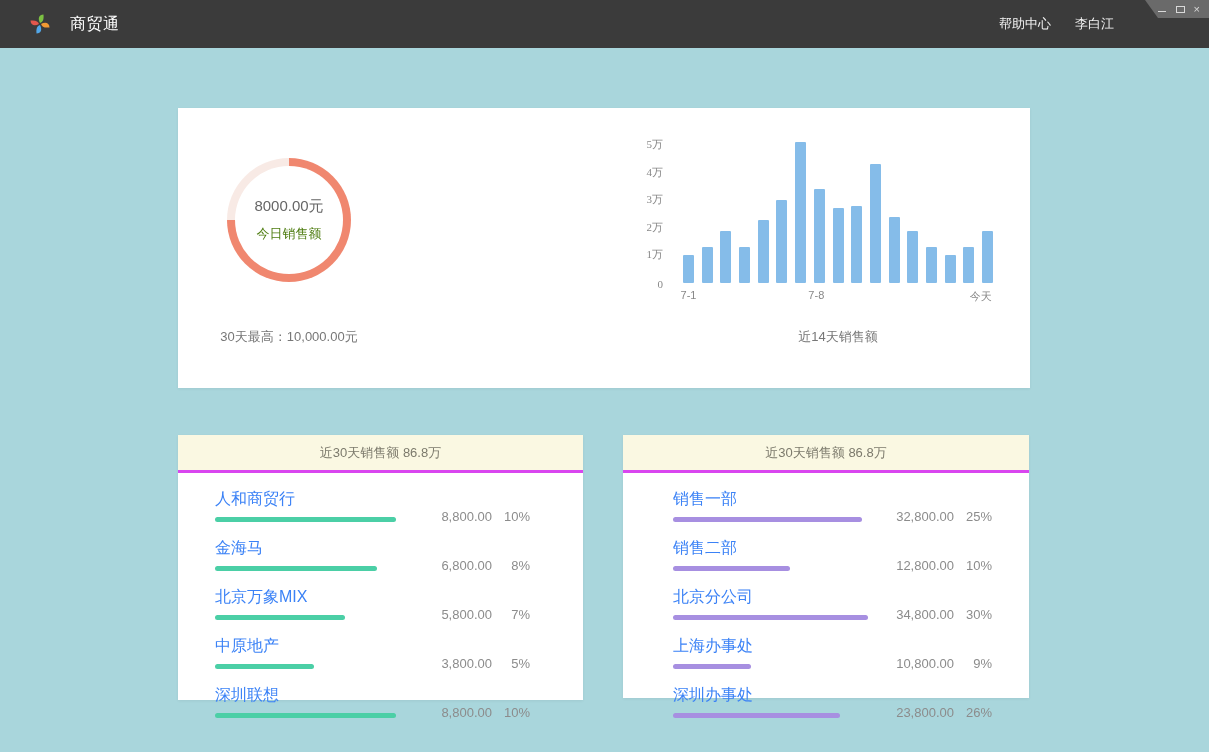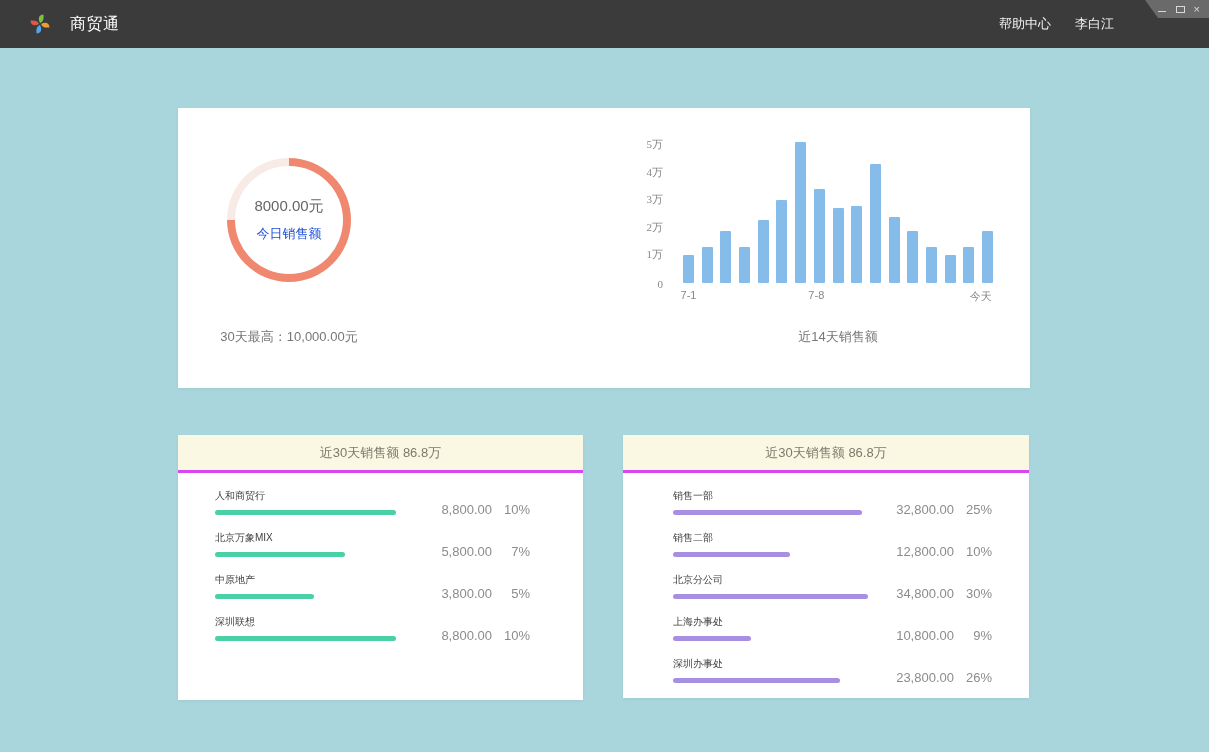--- a/index.html
+++ b/index.html
@@ -38,21 +38,21 @@
   
   .donut-widget { position:absolute; width:150px; text-align:center; }
   #donut-sales  { left:36px;  top:50px; }
   #donut-profit { left:224px; top:47px; }
   .donut { position:relative; width:124px; height:124px; border-radius:50%; margin:0 auto; }
   .donut-hole {
     position:absolute; inset:8px; background:#ffffff; border-radius:50%;
     display:flex; flex-direction:column; justify-content:center; gap:9px;
   }
   .donut-value { font-size:15px; color:#666666; }
-  .donut-label { font-size:13px; color:#1d4ed8; }
+  .donut-label { font-size:13px; color:#4d7c0f; }
   .donut-footnote { margin-top:46px; font-size:13px; color:#777777; white-space:nowrap; }
 
   
   .bar-chart { position:absolute; left:445px; top:8px; width:400px; height:250px; }
   .y-axis { position:absolute; left:0; top:17px; width:40px; height:150px; }
   .ytick  { position:absolute; right:0; width:40px; text-align:right; font-size:11px; color:#888888;font-family:Liberation Serif, serif; }
   .plot   { position:absolute; left:60px; top:17px; width:310px; height:150px; display:flex; align-items:flex-end; justify-content:space-between; }
   .vbar   { width:11px; border-radius:1px; }
   .x-axis { position:absolute; left:60px; top:173px; width:310px; height:16px; }
   .xtick  { position:absolute; transform:translateX(-50%); font-size:11px; color:#888888; white-space:nowrap; }
@@ -62,21 +62,21 @@
   .list-header {
     height:38px; background:#faf8e2; border-bottom:3px solid #d946ef;
     display:flex; align-items:center; justify-content:center;
     font-size:13px; color:#7c7a6c;
   }
   .list { list-style:none; margin:0; padding:16px 0 0 0; }
   #customer-card  .list { padding-left:37px; padding-right:53px; }
   #department-card .list { padding-left:50px; padding-right:37px; }
   .lrow { display:flex; align-items:flex-end; margin-bottom:16px; }
   .lrow-left { flex:1; min-width:0; }
-  .lrow-name { font-size:10px; color:#404040; margin-bottom:7px; }
+  .lrow-name { font-size:16px; color:#3b82f6; margin-bottom:7px; }
   .lrow-bar  { height:5px; }
   .lrow-bar span { display:block; height:5px; border-radius:3px; }
   .lrow-right { display:flex; align-items:baseline; width:118px; flex:none; padding-left:10px; margin-bottom:-2px; }
   .lrow-amount { flex:1; text-align:right; font-size:13px; color:#8c8c8c; }
   .lrow-pct { width:38px; text-align:right; font-size:13px; color:#8c8c8c; }
 </style>
 </head>
 <body>
 
 <header class="titlebar">
@@ -163,20 +163,32 @@
             <span style="width:92%;background:#4bcfa6"></span>
           </div>
         </div>
         <div class="lrow-right">
           <span class="lrow-amount">8,800.00</span>
           <span class="lrow-pct">10%</span>
         </div>
       </li>
       <li class="lrow">
         <div class="lrow-left">
+          <div class="lrow-name">金海马</div>
+          <div class="lrow-bar">
+            <span style="width:82%;background:#4bcfa6"></span>
+          </div>
+        </div>
+        <div class="lrow-right">
+          <span class="lrow-amount">6,800.00</span>
+          <span class="lrow-pct">8%</span>
+        </div>
+      </li>
+      <li class="lrow">
+        <div class="lrow-left">
           <div class="lrow-name">北京万象MIX</div>
           <div class="lrow-bar">
             <span style="width:66%;background:#4bcfa6"></span>
           </div>
         </div>
         <div class="lrow-right">
           <span class="lrow-amount">5,800.00</span>
           <span class="lrow-pct">7%</span>
         </div>
       </li>

